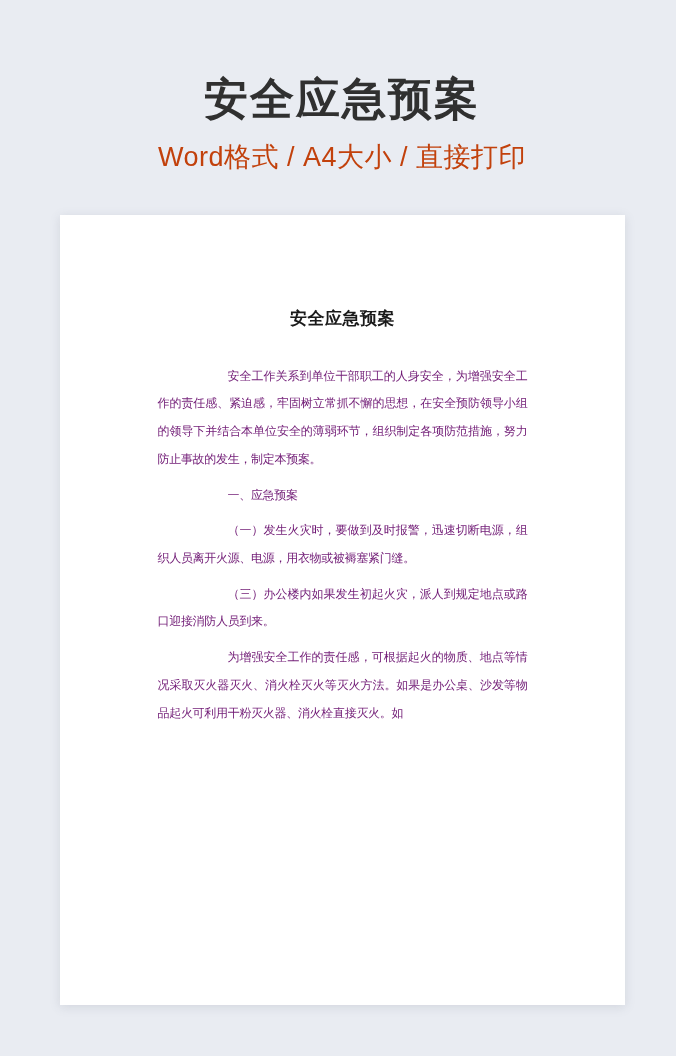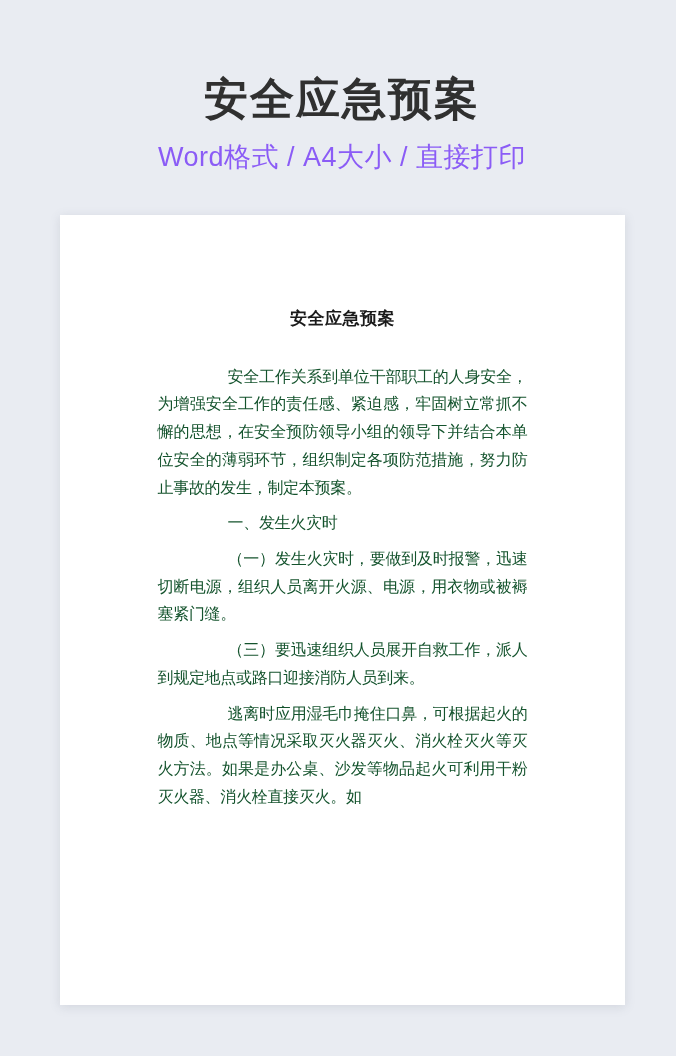--- a/index.html
+++ b/index.html
@@ -16,21 +16,21 @@
   .hero-title {
     font-size: 44px;
     font-weight: 900;
     color: #303030;
     letter-spacing: 2px;
     line-height: 1.1;
   }
   .hero-subtitle {
     margin-top: 10px;
     font-size: 27px;
-    color: #8b5cf6;
+    color: #c2410c;
     letter-spacing: 0.5px;
     line-height: 1.2;
   }
   .page {
     width: 565px;
     height: 790px;
     margin: 33px auto 0;
     background: #ffffff;
     box-shadow: 0 2px 10px rgba(80, 90, 110, 0.15);
     padding: 90px 89px 0 90px;
@@ -39,40 +39,40 @@
   .doc-title {
     text-align: center;
     font-size: 17px;
     line-height: 20px;
     font-weight: bold;
     color: #1a1a1a;
     letter-spacing: 0.5px;
     margin-bottom: 22px;
   }
   .doc-body p {
-    font-size: 16px;
+    font-size: 12px;
     line-height: 27.7px;
     letter-spacing: -0.3px;
-    color: #14532d;
+    color: #701a75;
     text-align: justify;
     text-indent: 70px;
     margin: 0;
   }
 </style>
 </head>
 <body>
 
 <div class="hero">
   <div class="hero-title">安全应急预案</div>
   <div class="hero-subtitle">Word格式 / A4大小 / 直接打印</div>
 </div>
 
 <div class="page">
   <div class="doc-title">安全应急预案</div>
   <div class="doc-body">
 
   <p>安全工作关系到单位干部职工的人身安全，为增强安全工作的责任感、紧迫感，牢固树立常抓不懈的思想，在安全预防领导小组的领导下并结合本单位安全的薄弱环节，组织制定各项防范措施，努力防止事故的发生，制定本预案。</p>
-      <p>一、发生火灾时</p>
+      <p>一、应急预案</p>
       <p>（一）发生火灾时，要做到及时报警，迅速切断电源，组织人员离开火源、电源，用衣物或被褥塞紧门缝。</p>
-      <p>（三）要迅速组织人员展开自救工作，派人到规定地点或路口迎接消防人员到来。</p>
-      <p>逃离时应用湿毛巾掩住口鼻，可根据起火的物质、地点等情况采取灭火器灭火、消火栓灭火等灭火方法。如果是办公桌、沙发等物品起火可利用干粉灭火器、消火栓直接灭火。如</p>
+      <p>（三）办公楼内如果发生初起火灾，派人到规定地点或路口迎接消防人员到来。</p>
+      <p>为增强安全工作的责任感，可根据起火的物质、地点等情况采取灭火器灭火、消火栓灭火等灭火方法。如果是办公桌、沙发等物品起火可利用干粉灭火器、消火栓直接灭火。如</p>
     </div>
 </div>
 
 </body></html>

